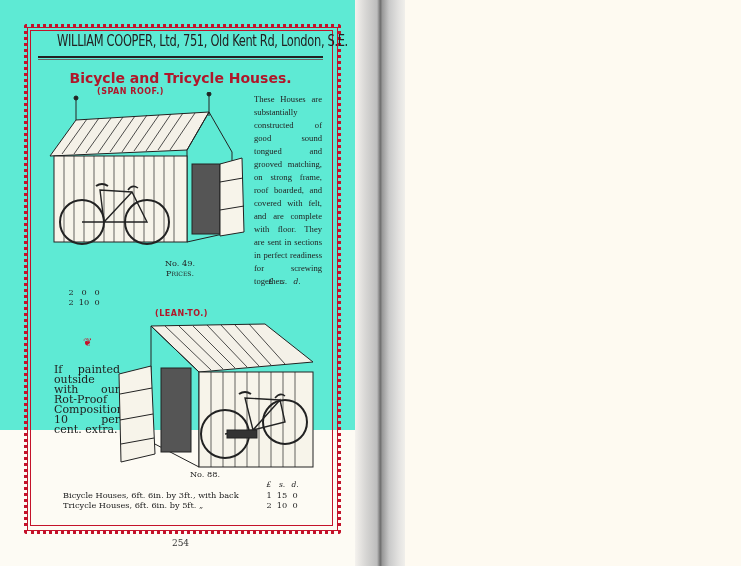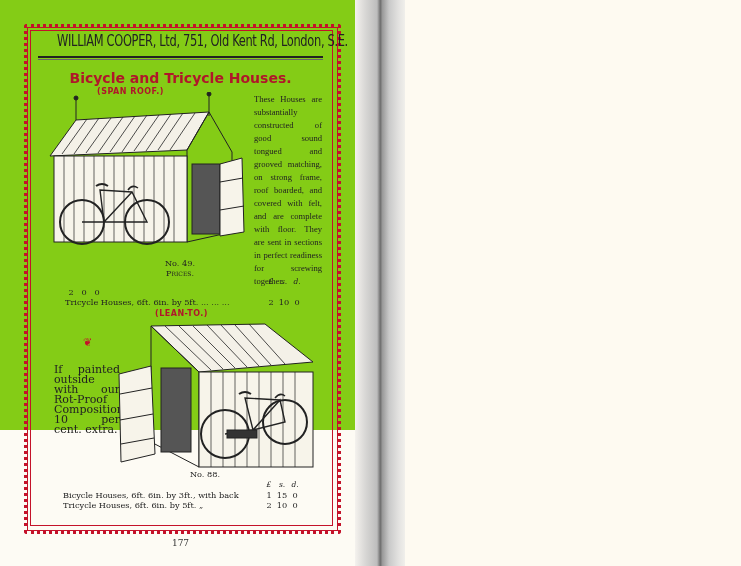--- a/index.html
+++ b/index.html
@@ -1,17 +1,17 @@
 <!DOCTYPE html>
 <html><head>
 <meta charset="utf-8">
 <style>
   html, body { margin:0; padding:0; }
   body { width:741px; height:566px; overflow:hidden; background:#fdfbf4; position:relative; font-family:"DejaVu Serif", serif; }
-  .left-page { position:absolute; left:0; top:0; width:360px; height:430px; background:#84cc16; }
+  .left-page { position:absolute; left:0; top:0; width:360px; height:430px; background:#5eead4; }
   .right-page { position:absolute; left:405px; top:0; width:336px; height:566px; background:#fefaf1; }
   .spine { position:absolute; left:355px; top:0; width:55px; height:566px;
     background:linear-gradient(to right, #f4f2ee 0%, #d9d8d6 18%, #bdbdbd 40%, #6e6e6e 46%, #9a9a9a 50%, #c9c9c9 62%, #e4e3e1 80%, #fbf9f3 100%); }
   .frame { position:absolute; left:24px; top:24px; width:311px; height:504px;
     border:3px dotted #c4122a; border-radius:3px; box-shadow: inset 0 0 0 1px #c4122a; }
   .frame-inner { position:absolute; left:30px; top:30px; width:301px; height:494px; border:1px solid #c4122a; }
   .header-bar { position:absolute; left:30px; top:32px; width:301px; text-align:center;
     font-family:"DejaVu Sans Condensed","DejaVu Sans", sans-serif; font-size:15.5px; letter-spacing:-0.4px; color:#222; transform:scaleX(0.82); transform-origin:center; white-space:nowrap; }
   .header-rule { position:absolute; left:38px; top:56px; width:285px; height:2px; background:#222; }
   .header-rule2 { position:absolute; left:38px; top:59px; width:285px; height:1px; background:#666; }
@@ -102,21 +102,20 @@
       <span class="num">£</span>
       <span class="num s">s.</span>
       <span class="num">d.</span>
     </div>
     <div class="price-row">
       <span class="num">2</span>
       <span class="num s">0</span>
       <span class="num">0</span>
     </div>
     <div class="price-row">
-      <span class="desc-c">Tricycle Houses, 6ft. 6in. by 5ft.   ...   ...   ...</span>
       <span class="num">2</span>
       <span class="num s">10</span>
       <span class="num">0</span>
     </div>
   </div>
 
   <div class="sub" style="left:155px; top:309px;">(LEAN-TO.)</div>
 
   <div class="ornament" style="left:83px; top:336px;">❦</div>
 
@@ -176,17 +175,17 @@
       <span class="num">0</span>
     </div>
     <div class="price-row">
       <span class="desc-c">Tricycle Houses, 6ft. 6in. by 5ft.        „</span>
       <span class="num">2</span>
       <span class="num s">10</span>
       <span class="num">0</span>
     </div>
   </div>
 
-  <div class="page-no">177</div>
+  <div class="page-no">254</div>
 </div>
 
 <div class="spine"></div>
 <div class="right-page"></div>
 
 </body></html>

